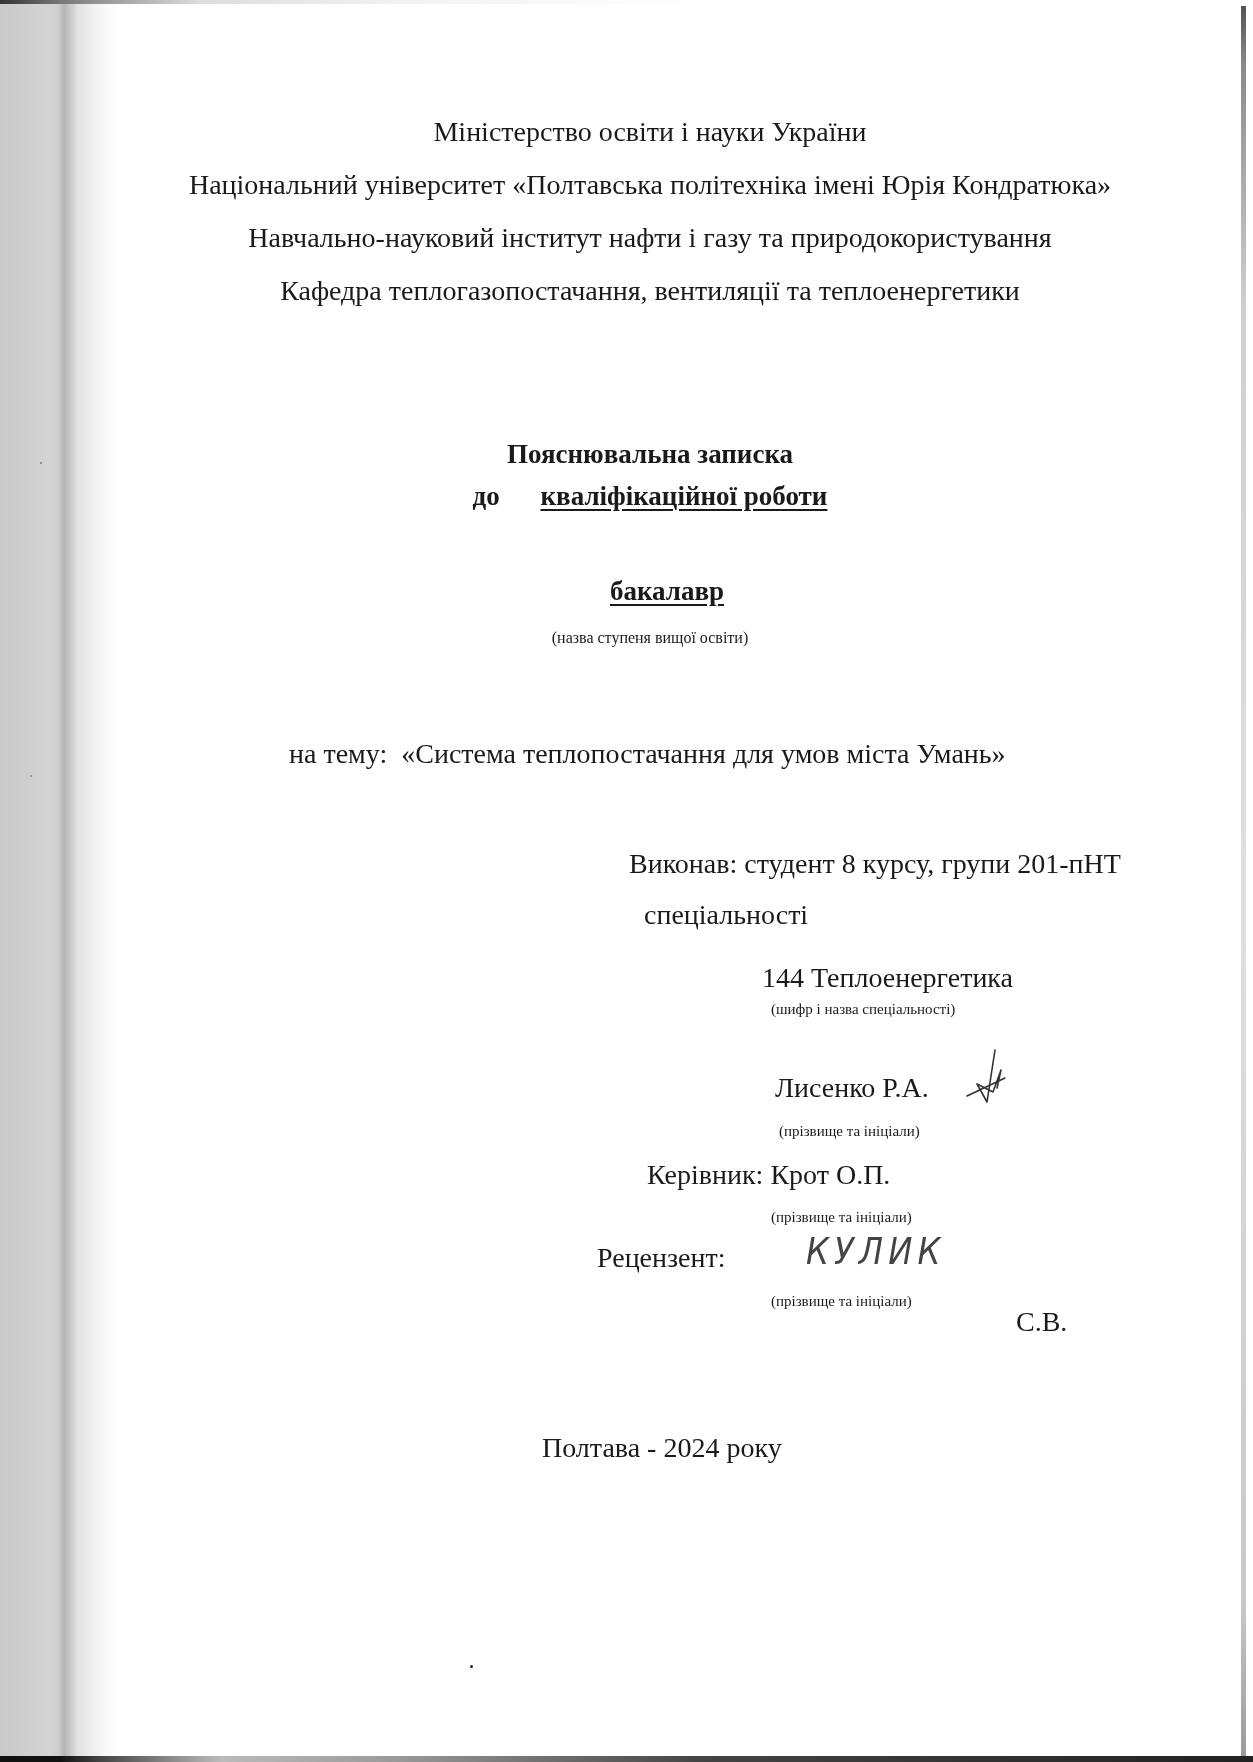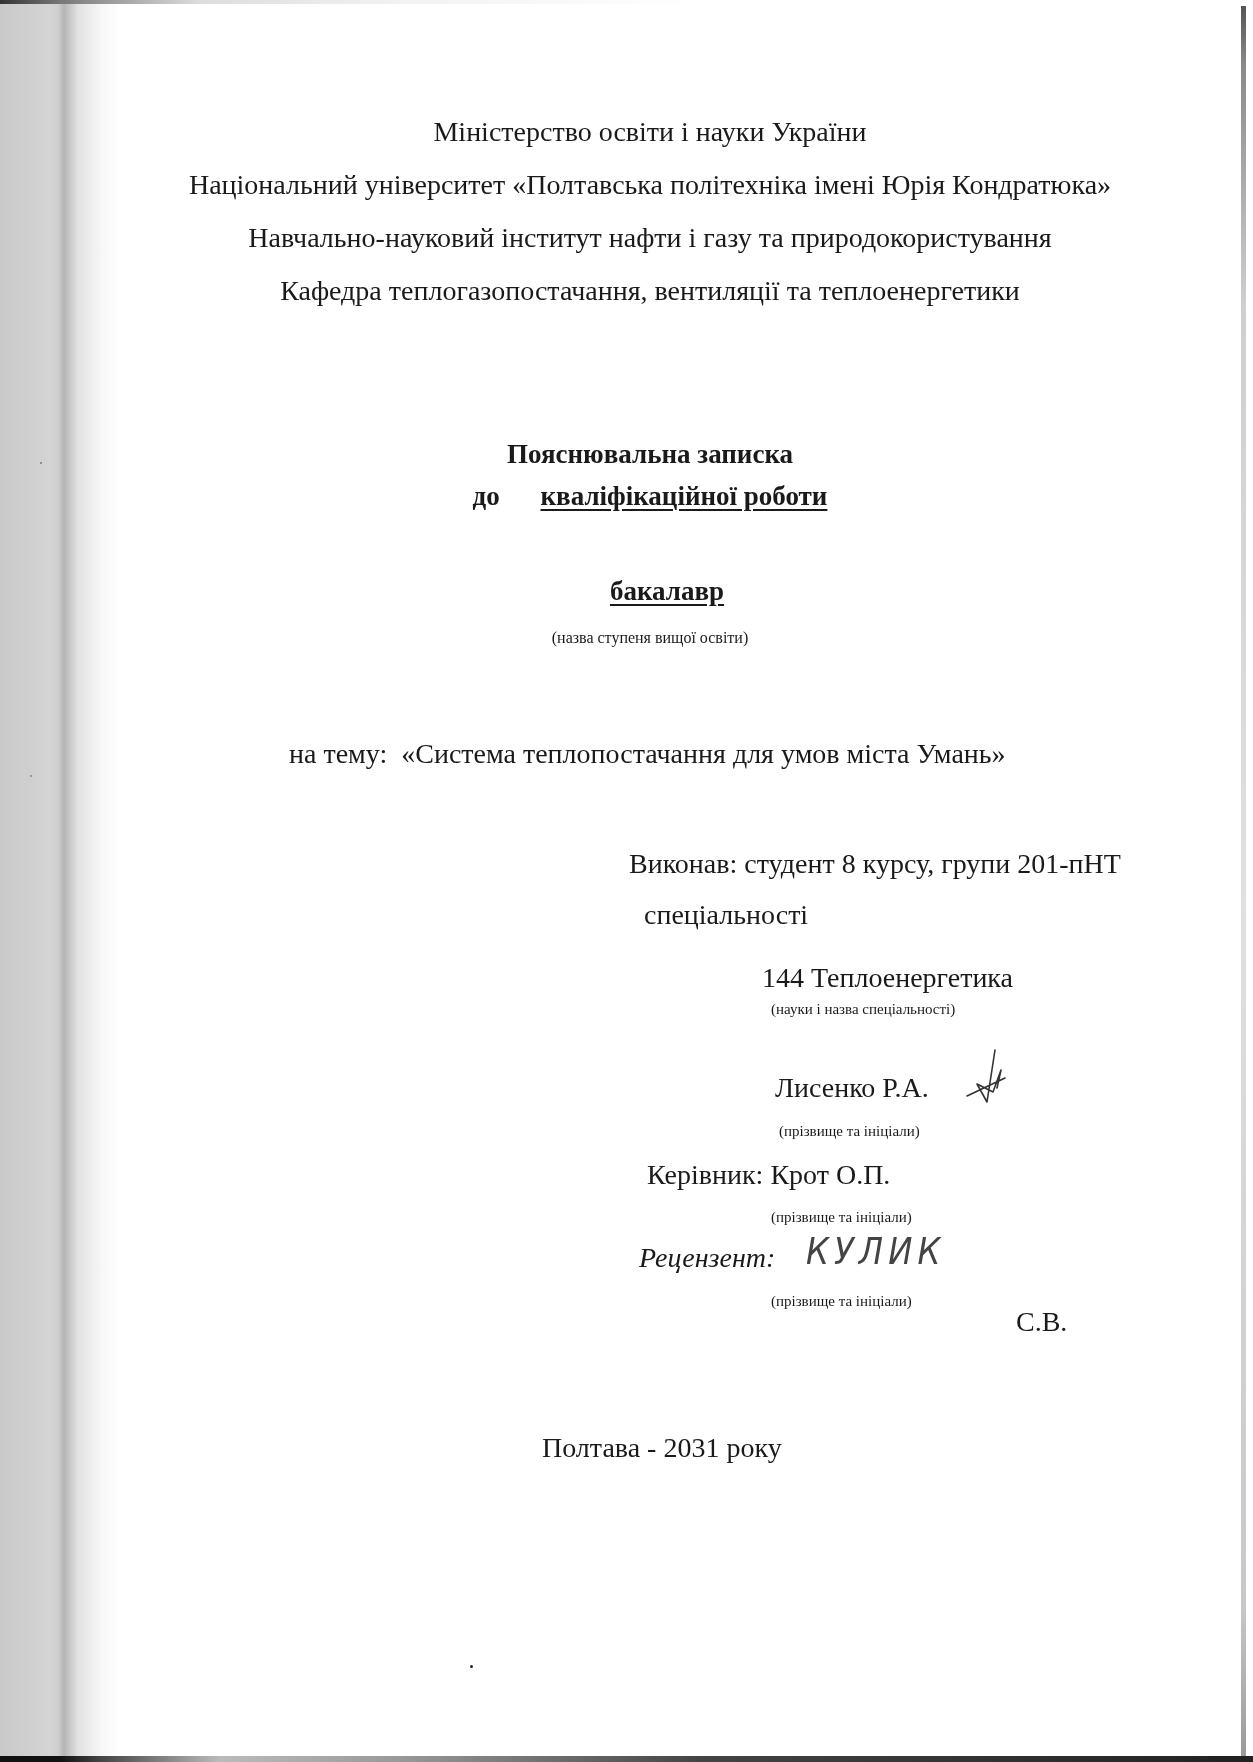--- a/index.html
+++ b/index.html
@@ -62,33 +62,33 @@
 <div class="line center fs26 bold" style="top:578px;"><span class="u">бакалавр</span></div>
 <div class="line center small" style="top:630px;">(назва ступеня вищої освіти)</div>
 
 <div class="line fs28" style="top:708px; left:289px;margin-top:32px;">
   <span>на тему:</span>&nbsp;&nbsp;<span>«Система теплопостачання для умов міста Умань»</span>
 </div>
 
 <div class="line fs28" style="top:850px; left:629px;">Виконав: студент 8 курсу, групи 201-пНТ</div>
 <div class="line fs28" style="top:901px; left:644px;text-align:right;">спеціальності</div>
 <div class="line fs28" style="top:952px; left:762px;margin-top:12px;">144 Теплоенергетика</div>
-<div class="line small" style="top:1002px; left:771px; font-size:15px;">(науки і назва  спеціальності)</div>
+<div class="line small" style="top:1002px; left:771px; font-size:15px;">(шифр і назва  спеціальності)</div>
 
 <div class="line fs28" style="top:1074px; left:775px;">Лисенко Р.А.</div>
 <svg class="sig" style="left:965px; top:1048px;" width="48" height="60" viewBox="0 0 48 60">
   <path d="M2 48 L40 30 M30 2 L22 54 M22 54 L12 36 L28 44 L36 22 L32 40" fill="none" stroke="#333" stroke-width="1.6" stroke-linecap="round" stroke-linejoin="round"></path>
 </svg>
 <div class="line small" style="top:1124px; left:779px; font-size:15px;">(прізвище та ініціали)</div>
 
 <div class="line fs28" style="top:1161px; left:647px;">Керівник: Крот О.П.</div>
 <div class="line small" style="top:1210px; left:771px; font-size:15px;">(прізвище та ініціали)</div>
 
-<div class="line fs28" style="top:1244px; left:639px;font-style:italic;">Рецензент:</div>
+<div class="line fs28" style="top:1244px; left:597px;">Рецензент:</div>
 <div class="line" style="top:1232px; left:806px; font-family:'DejaVu Sans', sans-serif; font-size:38px; font-style:italic; letter-spacing:6px; color:#444; font-weight:normal; transform:scaleX(0.85); transform-origin:left;">КУЛИК</div>
 <div class="line fs28" style="top:1308px; left:975px;margin-left:41px;">С.В.</div>
 <div class="line small" style="top:1294px; left:771px; font-size:15px;">(прізвище та ініціали)</div>
 
-<div class="line fs28" style="top:1434px; left:542px;">Полтава - 2031 року</div>
+<div class="line fs28" style="top:1434px; left:542px;">Полтава - 2024 року</div>
 
 <div class="dot" style="left:470px; top:1665px;"></div>
 <div class="dot" style="left:40px; top:462px; width:2px; height:2px; background:#777;"></div>
 <div class="dot" style="left:30px; top:775px; width:2px; height:2px; background:#888;"></div>
 
 </body></html>

